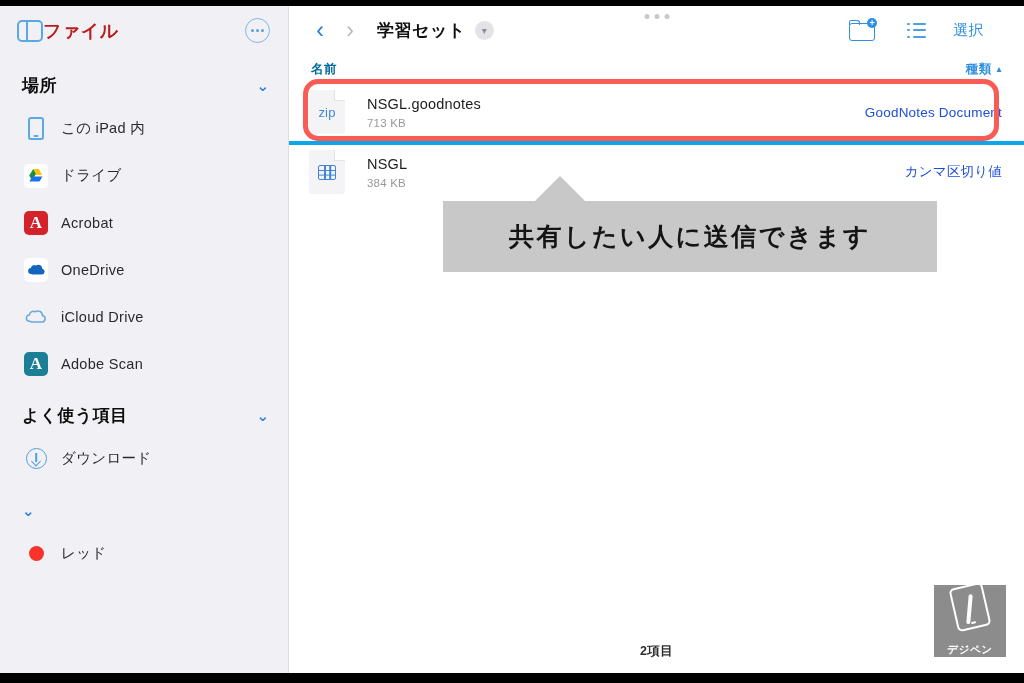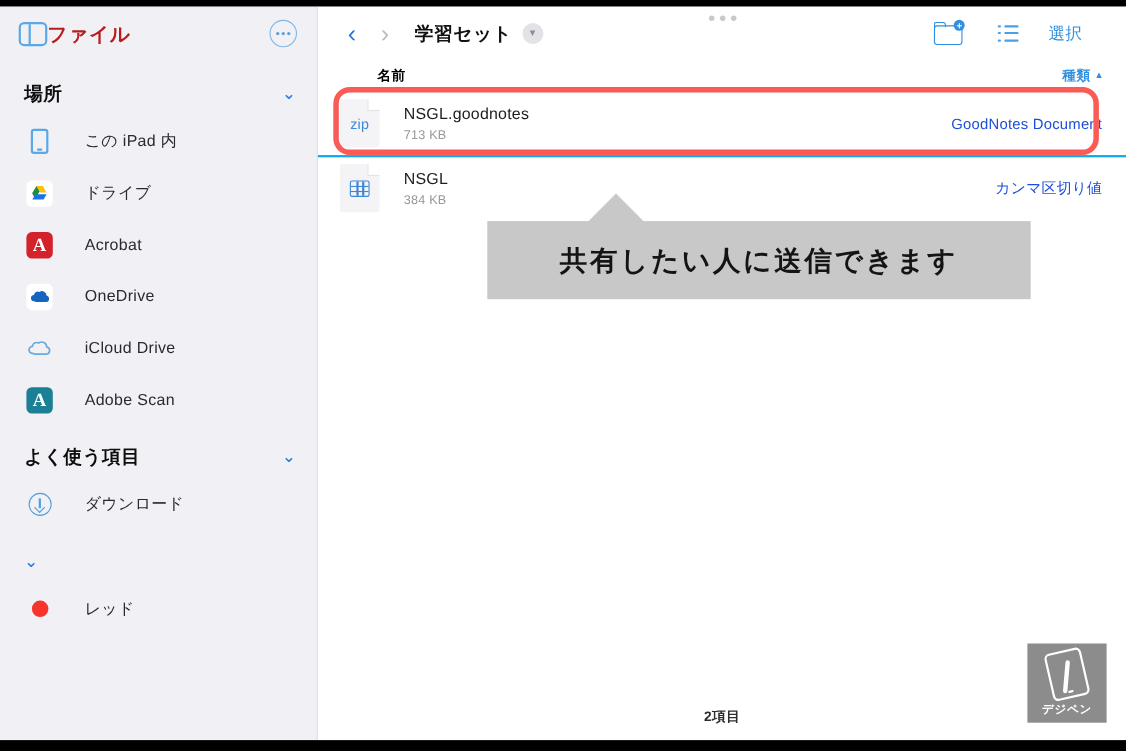--- a/index.html
+++ b/index.html
@@ -62,21 +62,21 @@
 
   .sb-scroll { flex:1; overflow:hidden; padding-top:2px; }
 
   .sect-head {
     display:flex; align-items:center; padding:0 19px 0 22px;
     height:40px; margin-top:8px;
   }
   .sect-title { flex:1; font-size:17px; font-weight:bold; color:#0d0d0d; letter-spacing:0.4px; }
   .chev-down { color:#2f7fe0; font-size:15px; line-height:1; font-weight:bold; }
 
-  .sb-item { display:flex; align-items:center; height:47px; padding:0 20px 0 24px; gap:29px; }
+  .sb-item { display:flex; align-items:center; height:47px; padding:0 20px 0 24px; gap:13px; }
   .sb-item .label { font-size:14.5px; color:#2a2a2e; letter-spacing:0.3px; }
   .sb-ico { width:24px; height:24px; flex:0 0 24px; display:flex; align-items:center; justify-content:center; }
 
   .ico-ipad { width:16px; height:23px; border:2px solid #5aa9e6; border-radius:3px; position:relative; }
   .ico-ipad::after { content:""; position:absolute; left:50%; transform:translateX(-50%); bottom:1.5px; width:5px; height:1.4px; background:#5aa9e6; border-radius:1px; }
 
   .ico-sq { width:24px; height:24px; border-radius:5px; display:flex; align-items:center; justify-content:center; }
   .sq-white { background:#fff; }
   .sq-red { background:#d3222a; }
   .sq-teal { background:#1b7f96; }
@@ -125,28 +125,28 @@
   .searchbox { width:212px; height:29px; border-radius:8px; background:#ececef; display:flex; align-items:center; padding:0 8px 0 9px; gap:6px; }
   .searchbox .mag { width:12px; height:12px; border:1.6px solid #8b8b90; border-radius:50%; position:relative; flex:0 0 12px; }
   .searchbox .mag::after{ content:""; position:absolute; right:-3.5px; bottom:-2.5px; width:5px; height:1.6px; background:#8b8b90; transform:rotate(45deg); border-radius:1px; }
   .searchbox .ph { flex:1; font-size:13.5px; color:#8b8b90; letter-spacing:0.3px; }
   .mic { width:9px; height:14px; position:relative; flex:0 0 9px; }
   .mic .cap { position:absolute; left:1.6px; top:0; width:6px; height:8.5px; border-radius:3px; background:#7a7a80; }
   .mic .arc { position:absolute; left:0; top:6.5px; width:9px; height:5px; border:1.4px solid #7a7a80; border-top:none; border-radius:0 0 5px 5px; }
   .mic .stem{ position:absolute; left:4px; top:11px; width:1.4px; height:3px; background:#7a7a80; }
 
   .colhead { height:28px; flex:0 0 28px; display:flex; align-items:center; padding:0 22px 0 22px; }
-  .colhead .c-name { font-size:12.5px; color:#000000; font-weight:bold; letter-spacing:0.4px;margin-left:32px; }
+  .colhead .c-name { font-size:12.5px; color:#0369a1; font-weight:bold; letter-spacing:0.4px; }
   .colhead .sp { flex:1; }
   .colhead .c-kind { font-size:12.5px; color:#2f8fe0; font-weight:bold; letter-spacing:0.4px; display:flex; align-items:center; gap:5px; }
   .caret-up { font-size:10px; line-height:1; }
 
   .filelist { flex:1; position:relative; }
   .row { height:58px; display:flex; align-items:center; padding:0 22px 0 20px; gap:0; }
-  .row + .row { border-top:2px solid #0ea5e9; }
+  .row + .row { border-top:4px solid #0ea5e9; }
 
   .fileicon { width:36px; height:44px; flex:0 0 36px; background:#f4f4f6; border-radius:3px; position:relative;
               display:flex; align-items:center; justify-content:center; }
   .fileicon .fold { position:absolute; right:0; top:0; width:11px; height:11px; background:#fff;
                     border-left:1px solid #e3e3e6; border-bottom:1px solid #e3e3e6; }
   .fileicon .zip-t { font-size:13px; color:#3f86d6; font-weight:400; letter-spacing:0.2px; }
   .grid-ico { width:18px; height:15px; border:1.7px solid #3f86d6; border-radius:2px; position:relative; }
   .grid-ico::before{ content:""; position:absolute; left:0; right:0; top:4px; height:1.5px; background:#3f86d6; box-shadow:0 4.6px 0 #3f86d6; }
   .grid-ico::after{ content:""; position:absolute; top:0; bottom:0; left:5px; width:1.5px; background:#3f86d6; box-shadow:5.2px 0 0 #3f86d6; }
 
@@ -168,21 +168,21 @@
   .callout-text { font-size:25px; font-weight:bold; color:#141414; letter-spacing:2.5px; }
   .callout-arrow { position:absolute; left:534px; top:176px; width:0; height:0;
                    border-left:26px solid transparent; border-right:26px solid transparent;
                    border-bottom:26px solid #c8c8c8; }
 
   .footer { height:44px; flex:0 0 44px; display:flex; align-items:center; justify-content:center; }
   .footer span { font-size:12.5px; color:#2c2c2e; font-weight:bold; letter-spacing:0.4px; }
 
   
   .watermark { position:absolute; right:18px; bottom:16px; width:72px; height:72px; background:#8c8c8c;
-               display:flex; flex-direction:column; align-items:center; justify-content:center; gap:1px; }
+               display:flex; flex-direction:column; align-items:center; justify-content:space-between; gap:1px; }
   .wm-tab { width:34px; height:44px; border:2.4px solid #fff; border-radius:5px; transform:rotate(-13deg); position:relative; margin-bottom:2px; }
   .wm-tab::after{ content:""; position:absolute; left:50%; transform:translateX(-50%); bottom:3px; width:5px; height:2px; border-radius:1px; background:#fff; }
   .wm-pen { position:absolute; left:12px; top:7px; width:4px; height:30px; background:#8c8c8c; border:2px solid #fff; border-radius:2px; transform:rotate(18deg); }
   .wm-label { font-size:10.5px; color:#fff; font-weight:bold; letter-spacing:0.6px; }
 </style>
 </head>
 <body>
 
 <div id="screen">
   <div class="bar-top"></div>

